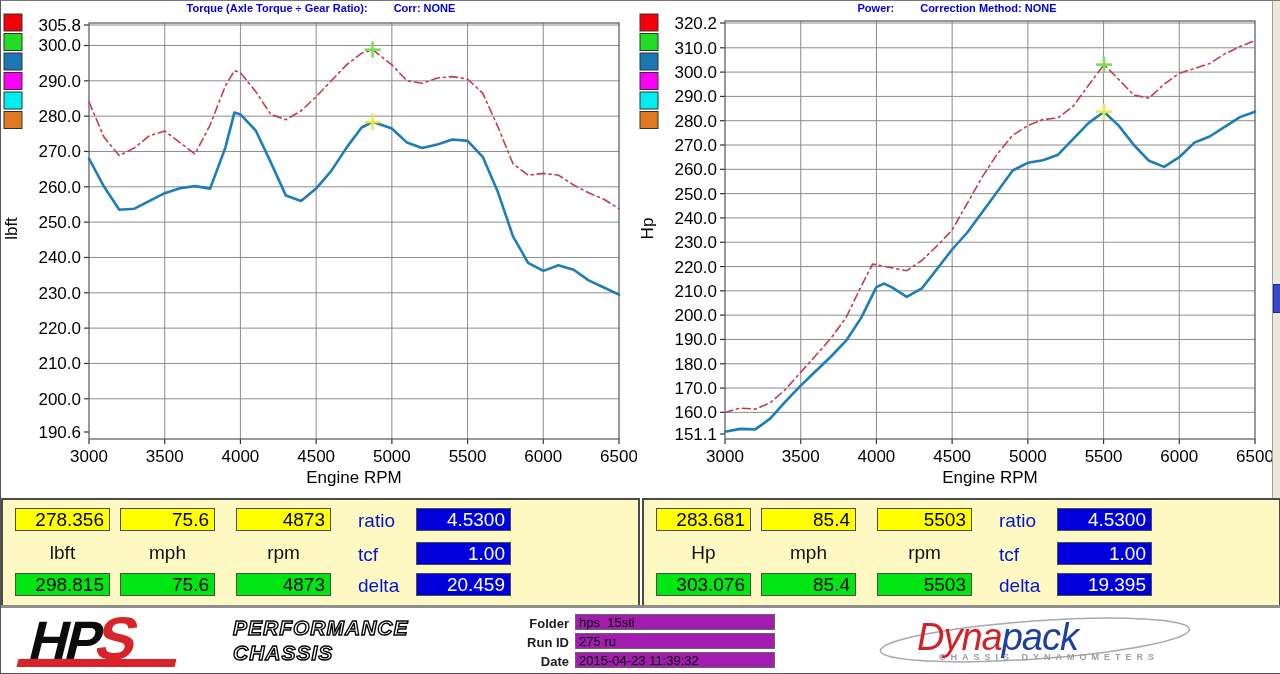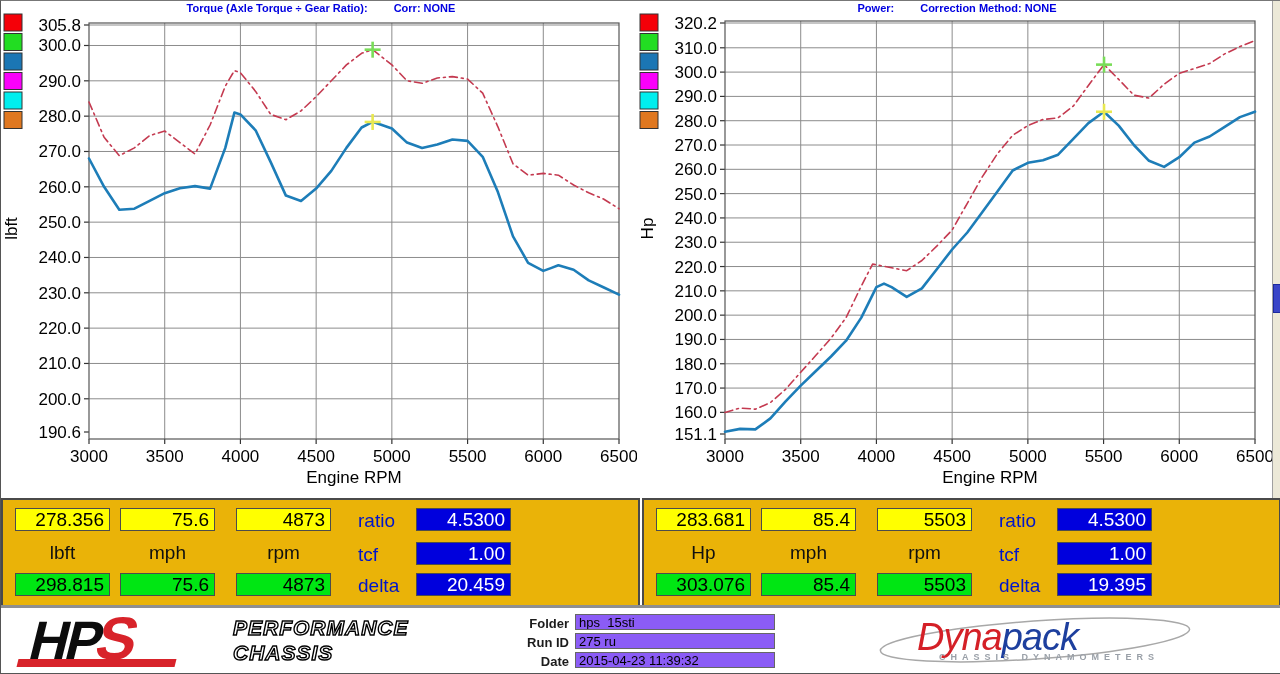--- a/index.html
+++ b/index.html
@@ -18,21 +18,21 @@
   }
   svg.chart { position:absolute; left:0; top:0; }
   .tick { font-size:17px; fill:#000; font-family:"Liberation Sans", sans-serif; }
   .axis-label { font-size:17px; fill:#000; font-family:"Liberation Sans", sans-serif; }
   
   .scroll-strip { position:absolute; left:1271px; top:0; width:9px; height:497px; background:#ece9d8; border-left:1px solid #a0a0a0; }
   .scroll-thumb { position:absolute; left:1272px; top:283px; width:8px; height:29px; background:#3a46c8; border:1px solid #1c2a9e; }
   
   .readout-panel {
     position:absolute; top:497px; width:639px; height:122px;
-    background:#eab308; border:2px solid #4a4a4a;
+    background:#fef9c3; border:2px solid #4a4a4a;
   }
   #readout-left { left:0; }
   #readout-right { left:641px; }
   .vbox {
     position:absolute; width:95px; height:23px; border:1px solid #4c4c4c;
     font-size:19px; color:#000; text-align:right; padding:0 5px 0 0; line-height:21px;
   }
   .vbox.yellow { background:#ffff00; }
   .vbox.green  { background:#00e613; }
   .vbox.blue   { background:#0000dd; color:#ffffff; }
@@ -52,21 +52,21 @@
   .hps-swoosh { position:absolute; left:-8px; bottom:3px; width:158px; height:8px; background:#d8232a; }
   .hps-tagline {
     position:absolute; left:232px; top:7px; font-weight:900; font-style:italic;
     font-size:21px; line-height:25px; letter-spacing:1px; color:#ffffff;
     -webkit-text-stroke:1.4px #000; white-space:nowrap;
   }
   .fields { position:absolute; left:470px; top:6px; width:310px; }
   .field-row { position:relative; height:19px; }
   .field-label { position:absolute; left:0; top:2px; width:98px; text-align:right; font-size:13px; font-weight:bold; color:#1c1c1c; }
   .field-input {
-    position:absolute; left:104px; top:0; width:200px; height:16px; background:#8b5cf6;
+    position:absolute; left:104px; top:0; width:200px; height:16px; background:#a21caf;
     border:1px solid #666; font-size:13px; line-height:14px; padding:0 3px; color:#000;
     font-family:"Liberation Sans", sans-serif;
   }
   .dynapack { position:absolute; left:872px; top:8px; width:330px; height:54px; }
   .dyna-swoosh { position:absolute; left:0; top:0; }
   .dyna-text { position:absolute; left:12px; top:0px; font-size:38px; font-weight:400; font-style:italic; letter-spacing:-1px; line-height:42px; white-space:nowrap;margin-left:32px; }
   .dyna-red  { color:#d42027; }
   .dyna-blue { color:#1d3f9e; }
   .dyna-sub  { position:absolute; left:66px; top:36px; font-size:9px; font-weight:bold; letter-spacing:5px; color:#9aa0a8; white-space:nowrap; }
 </style>

